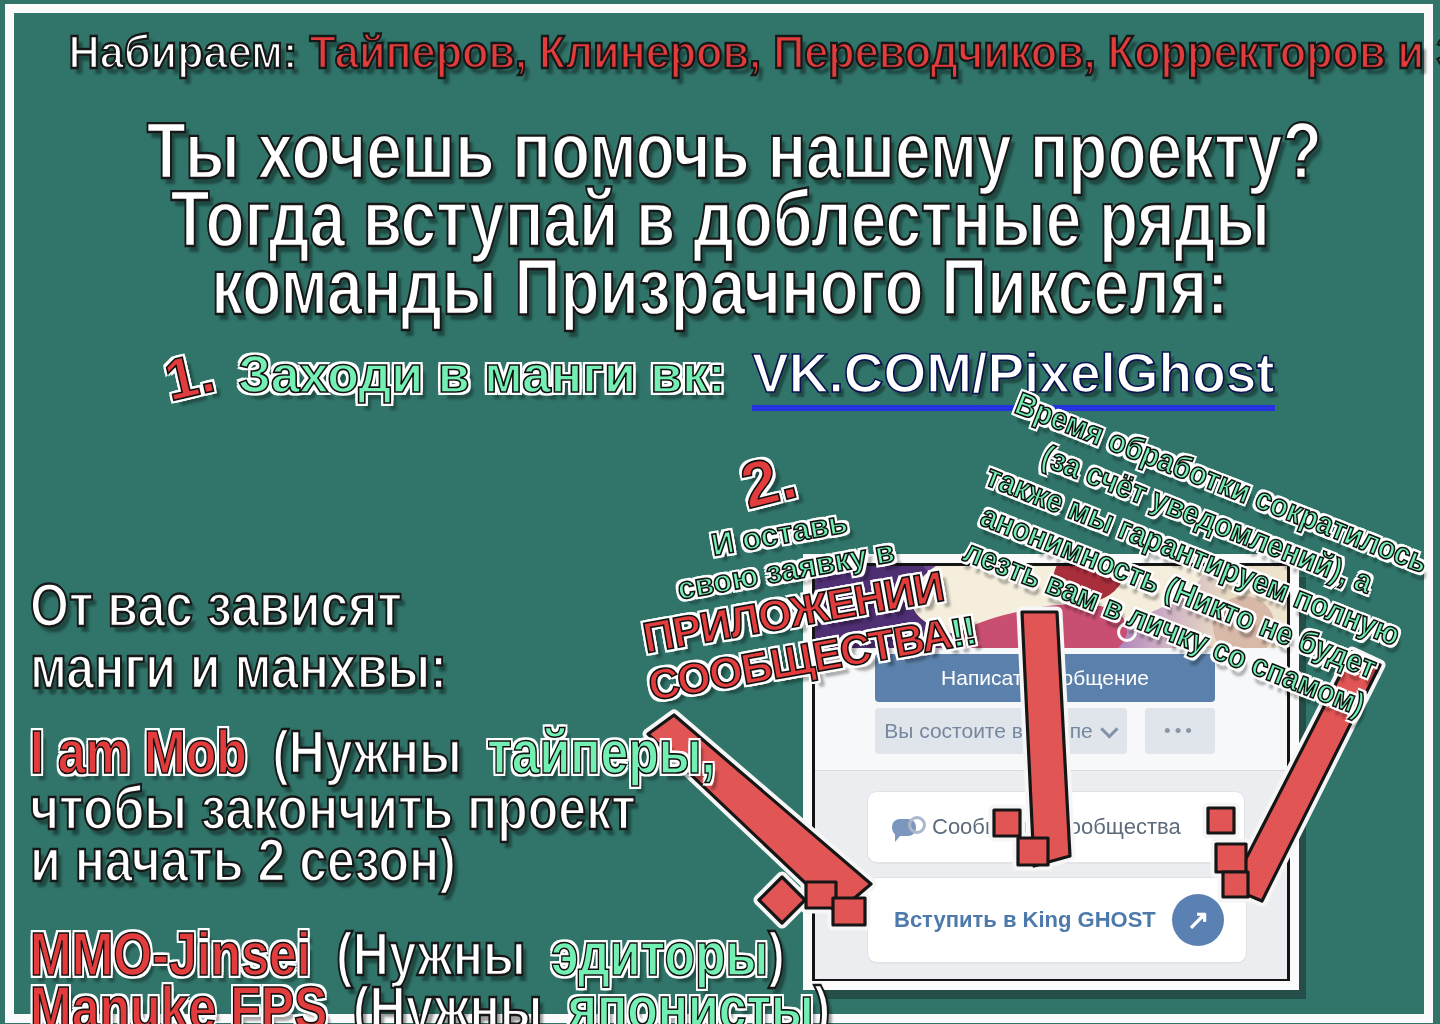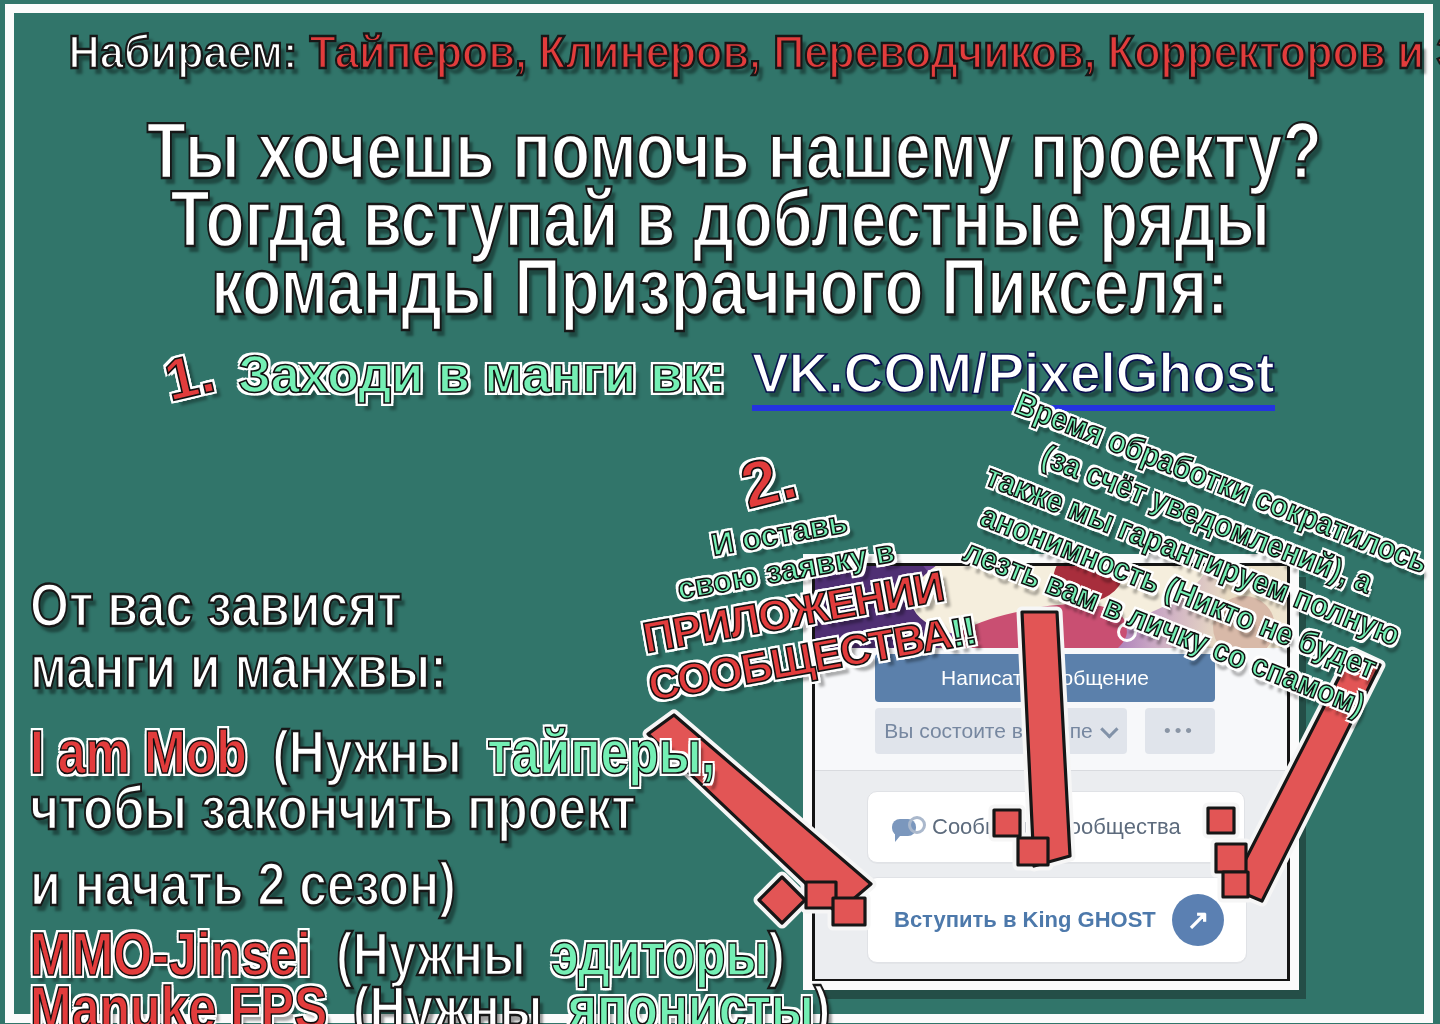--- a/index.html
+++ b/index.html
@@ -150,21 +150,21 @@
   <div class="abs colline hgl" style="top:632px;"><span class="condL white stroke dshadow">манги и манхвы:</span></div>
 
   <div class="abs colline pl" style="top:692px;">
     <span class="condL">
       <span class="red stroke-thin halo sp">I am Mob</span>
       <span class="white stroke dshadow sp">(Нужны</span>
       <span class="mint stroke-thin halo">тайперы,</span>
     </span>
   </div>
   <div class="abs colline pl" style="top:748px;"><span class="condL white stroke dshadow">чтобы закончить проект</span></div>
-  <div class="abs colline pl" style="top:824px;"><span class="condL white stroke dshadow">и начать 2 сезон)</span></div>
+  <div class="abs colline pl" style="top:800px;"><span class="condL white stroke dshadow">и начать 2 сезон)</span></div>
 
   <div class="abs colline pl" style="top:894px;">
     <span class="condL">
       <span class="red stroke-thin halo sp">MMO-Jinsei</span>
       <span class="white stroke dshadow sp">(Нужны</span>
       <span class="mint stroke-thin halo">эдиторы</span><span class="white stroke dshadow">)</span>
     </span>
   </div>
 
 

